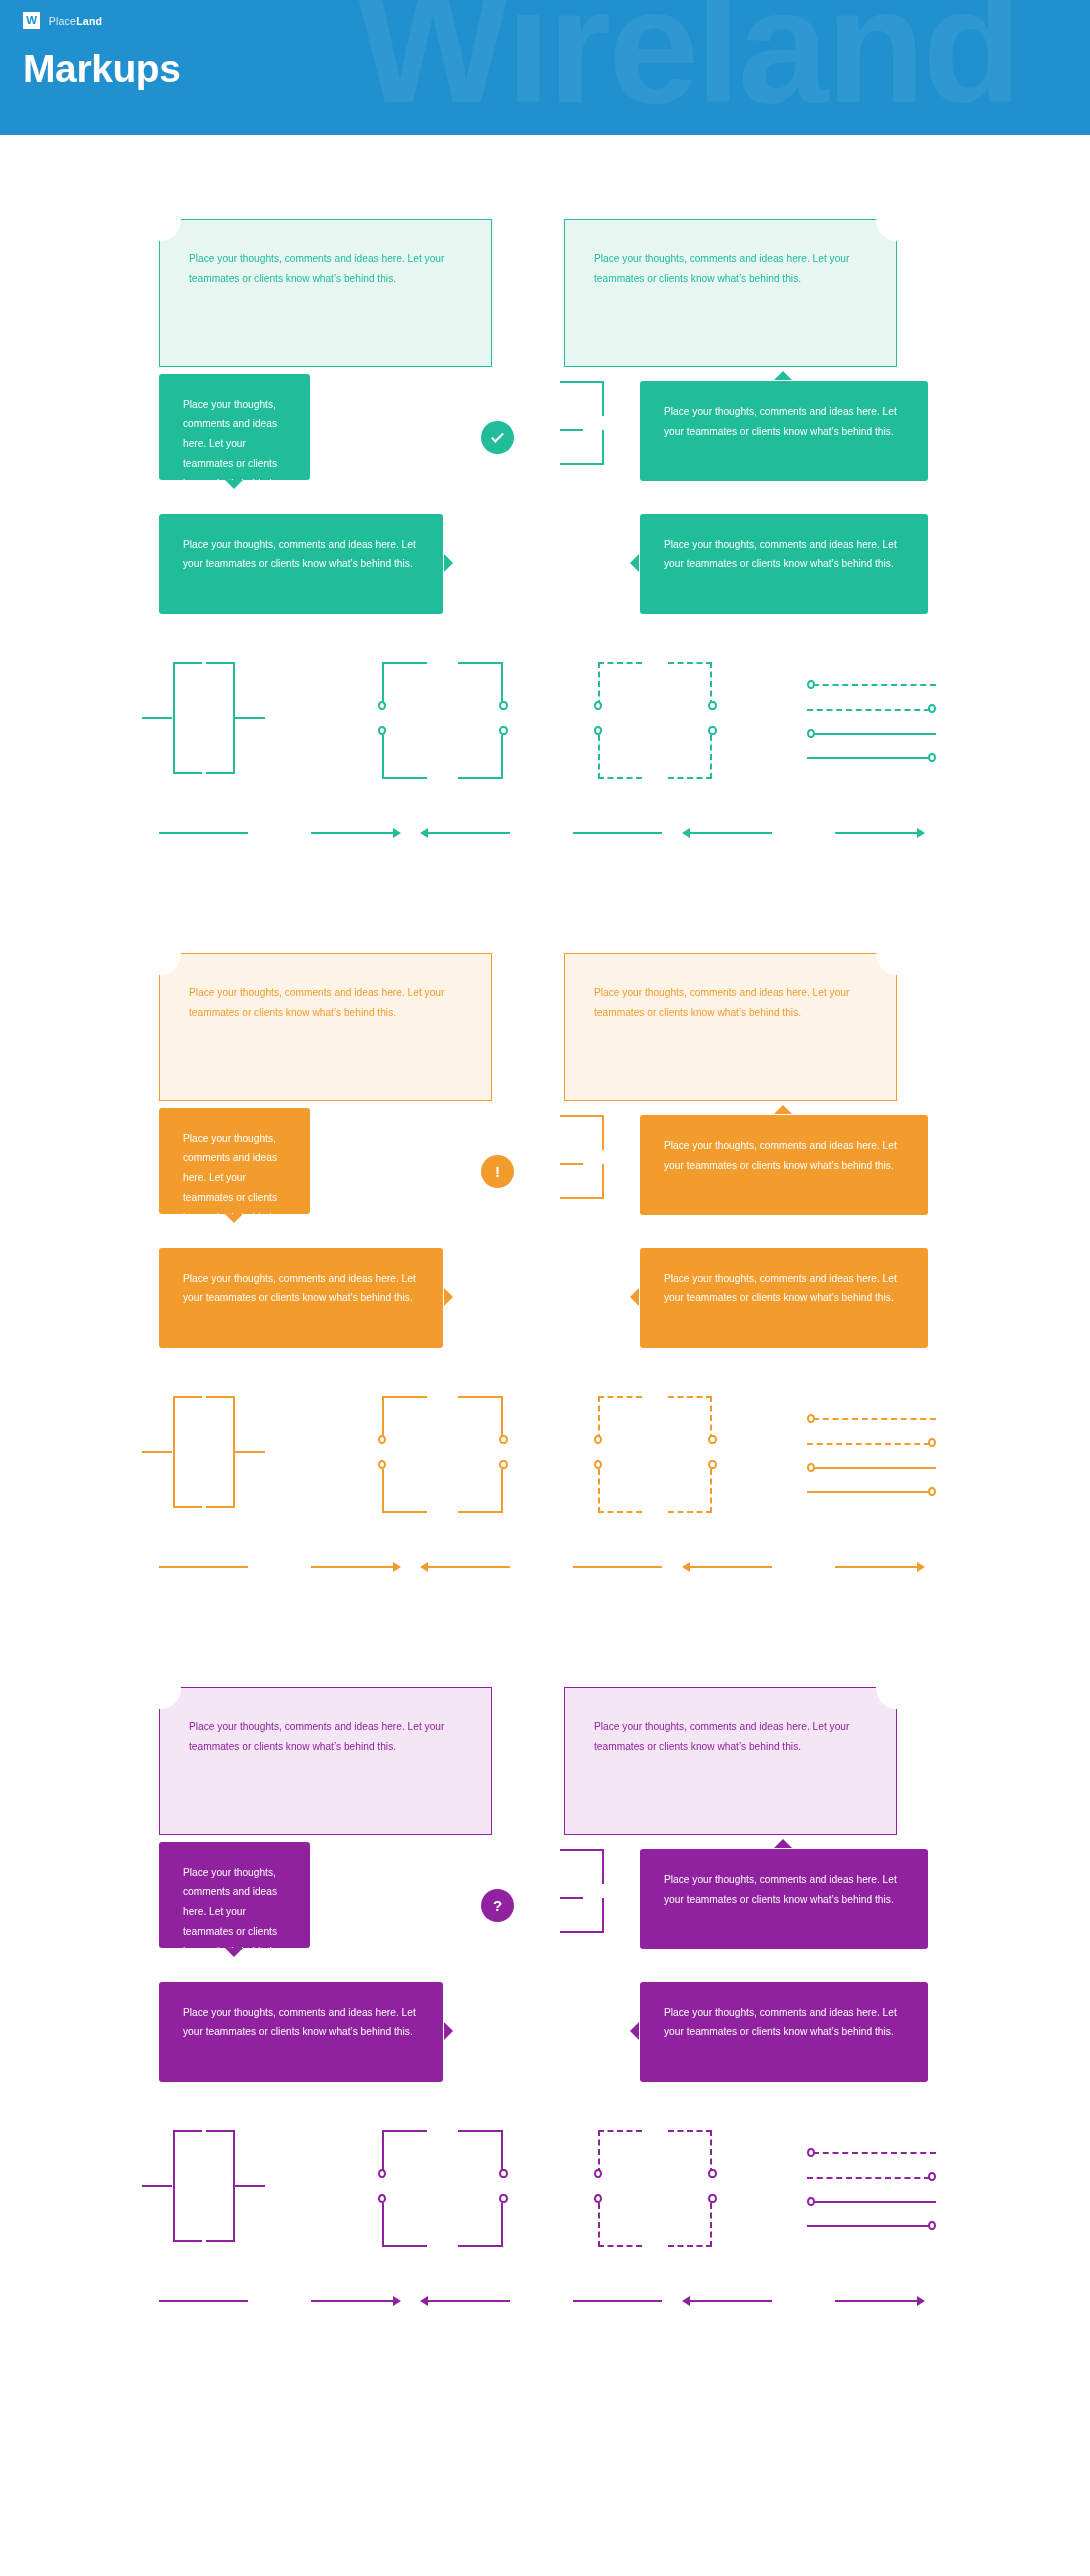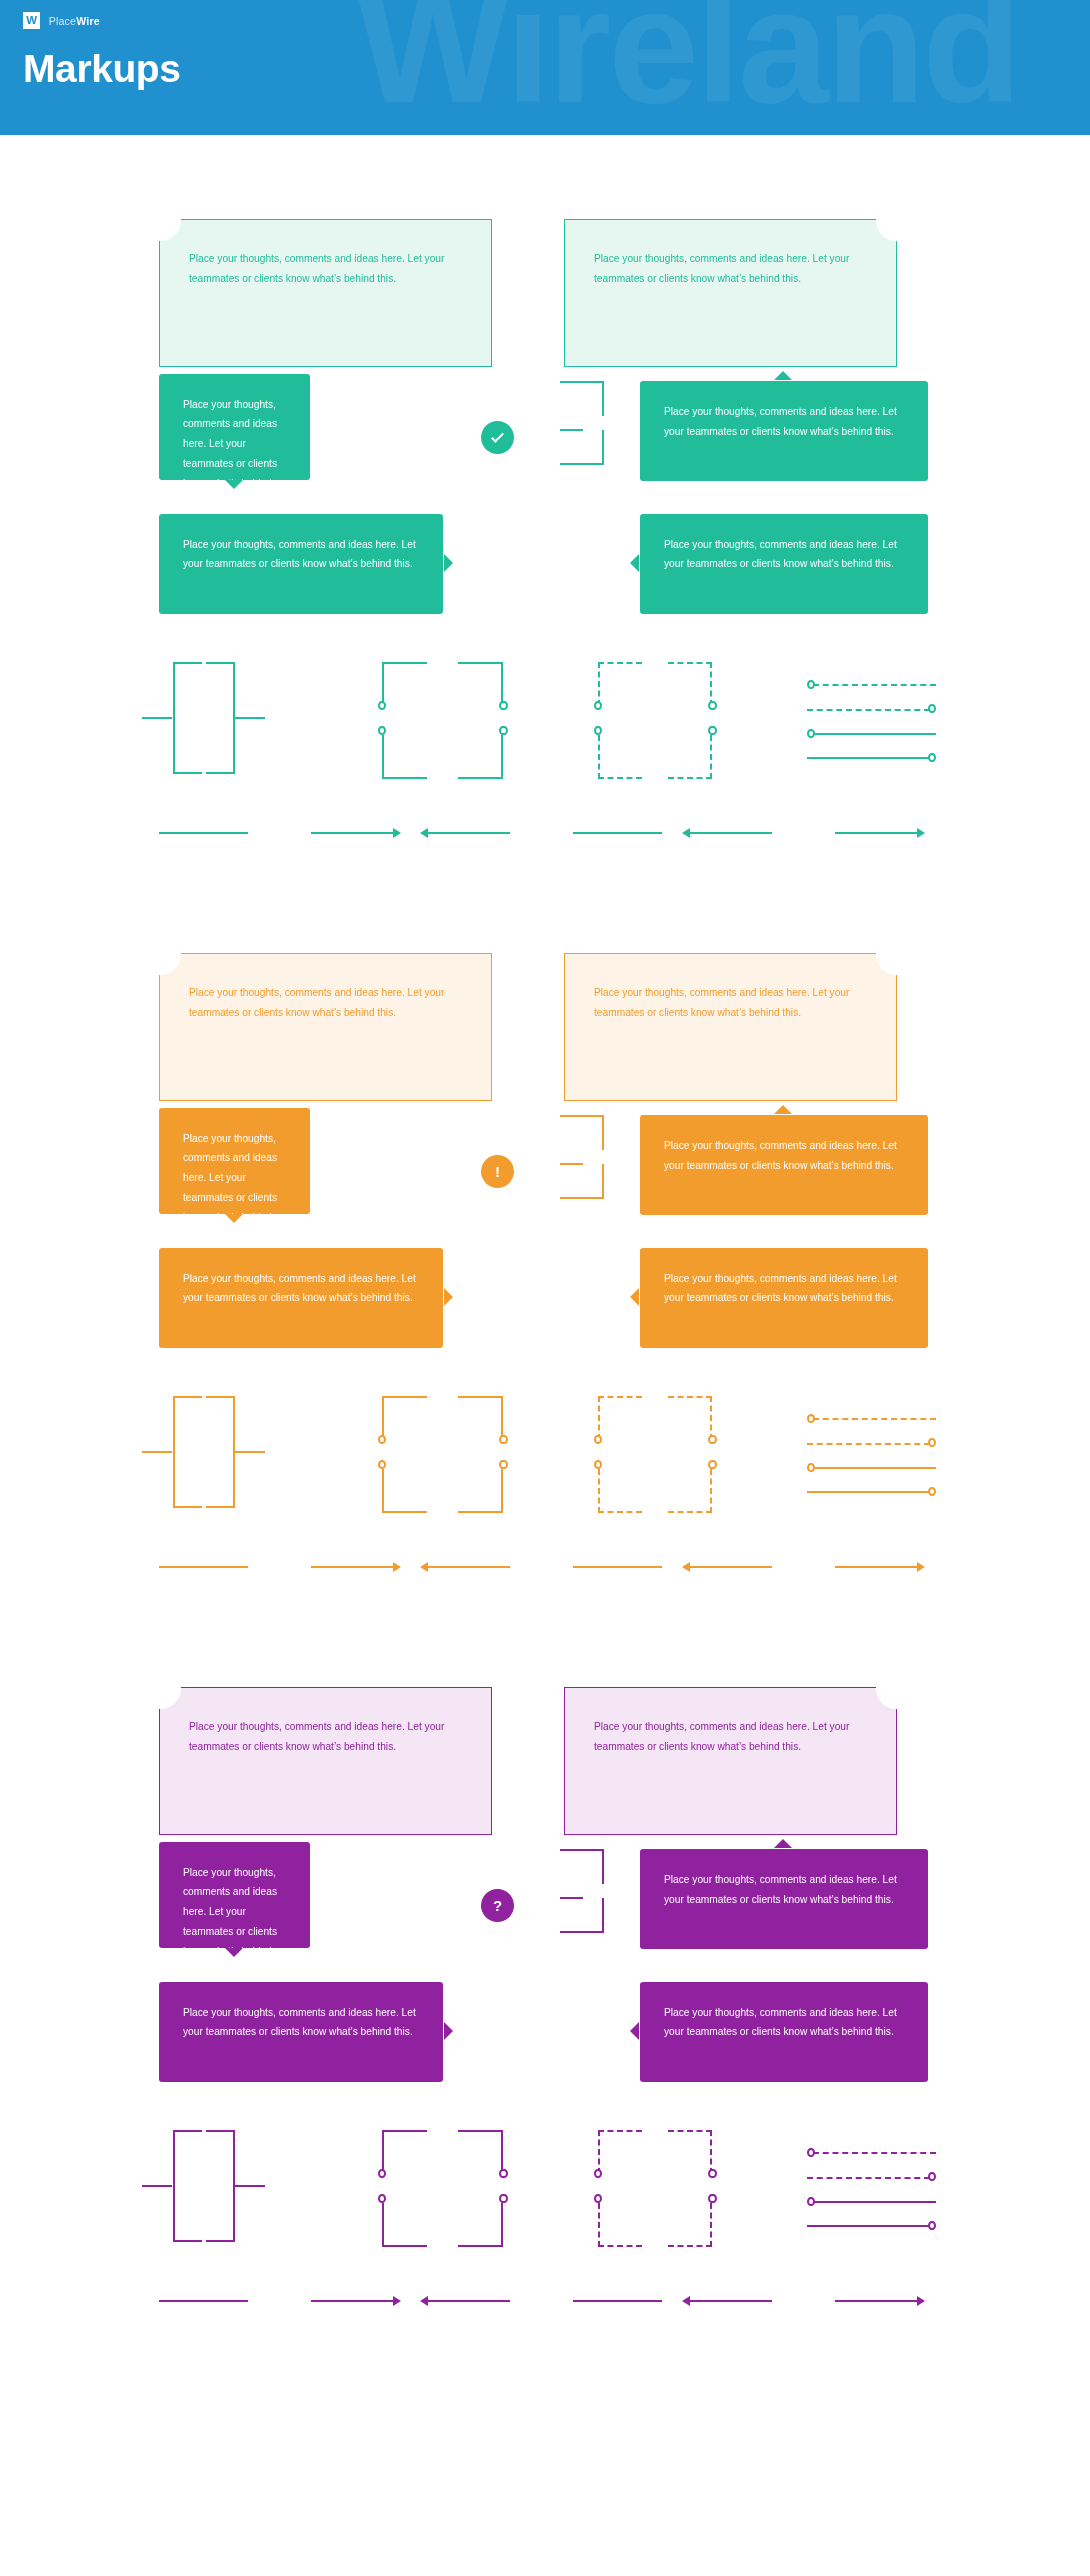--- a/index.html
+++ b/index.html
@@ -272,21 +272,21 @@
   }
 </style>
 </head>
 <body>
 
 <div class="header">
   <div class="watermark">Wireland</div>
   <div class="brand">
     <div class="brand-mark">W</div>
     <div class="brand-text">
-      <span class="w">Place</span><span class="l">Wire</span>
+      <span class="w">Place</span><span class="l">Land</span>
     </div>
   </div>
   <div class="page-title">Markups</div>
 </div>
 
 <div class="canvas" id="canvas">
     <div style="height:61px"></div>
   <div class="section">
 
     <div class="light-row" style="color:#21BC9A">

